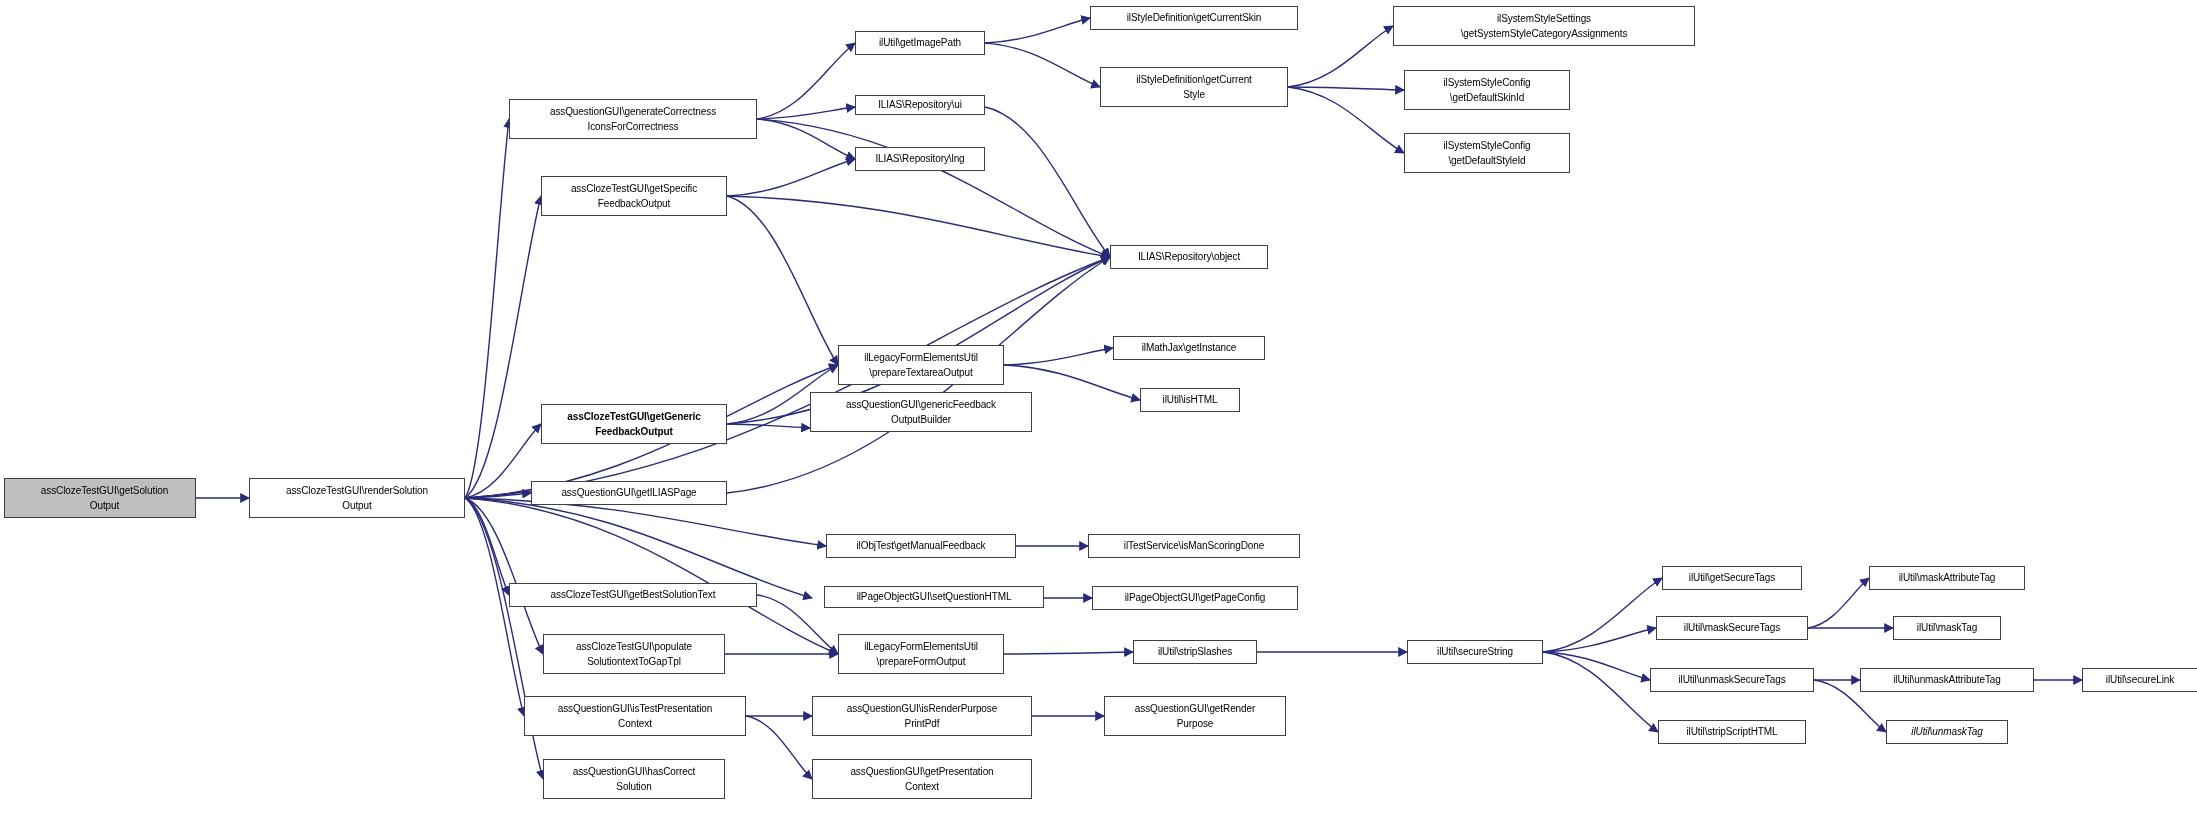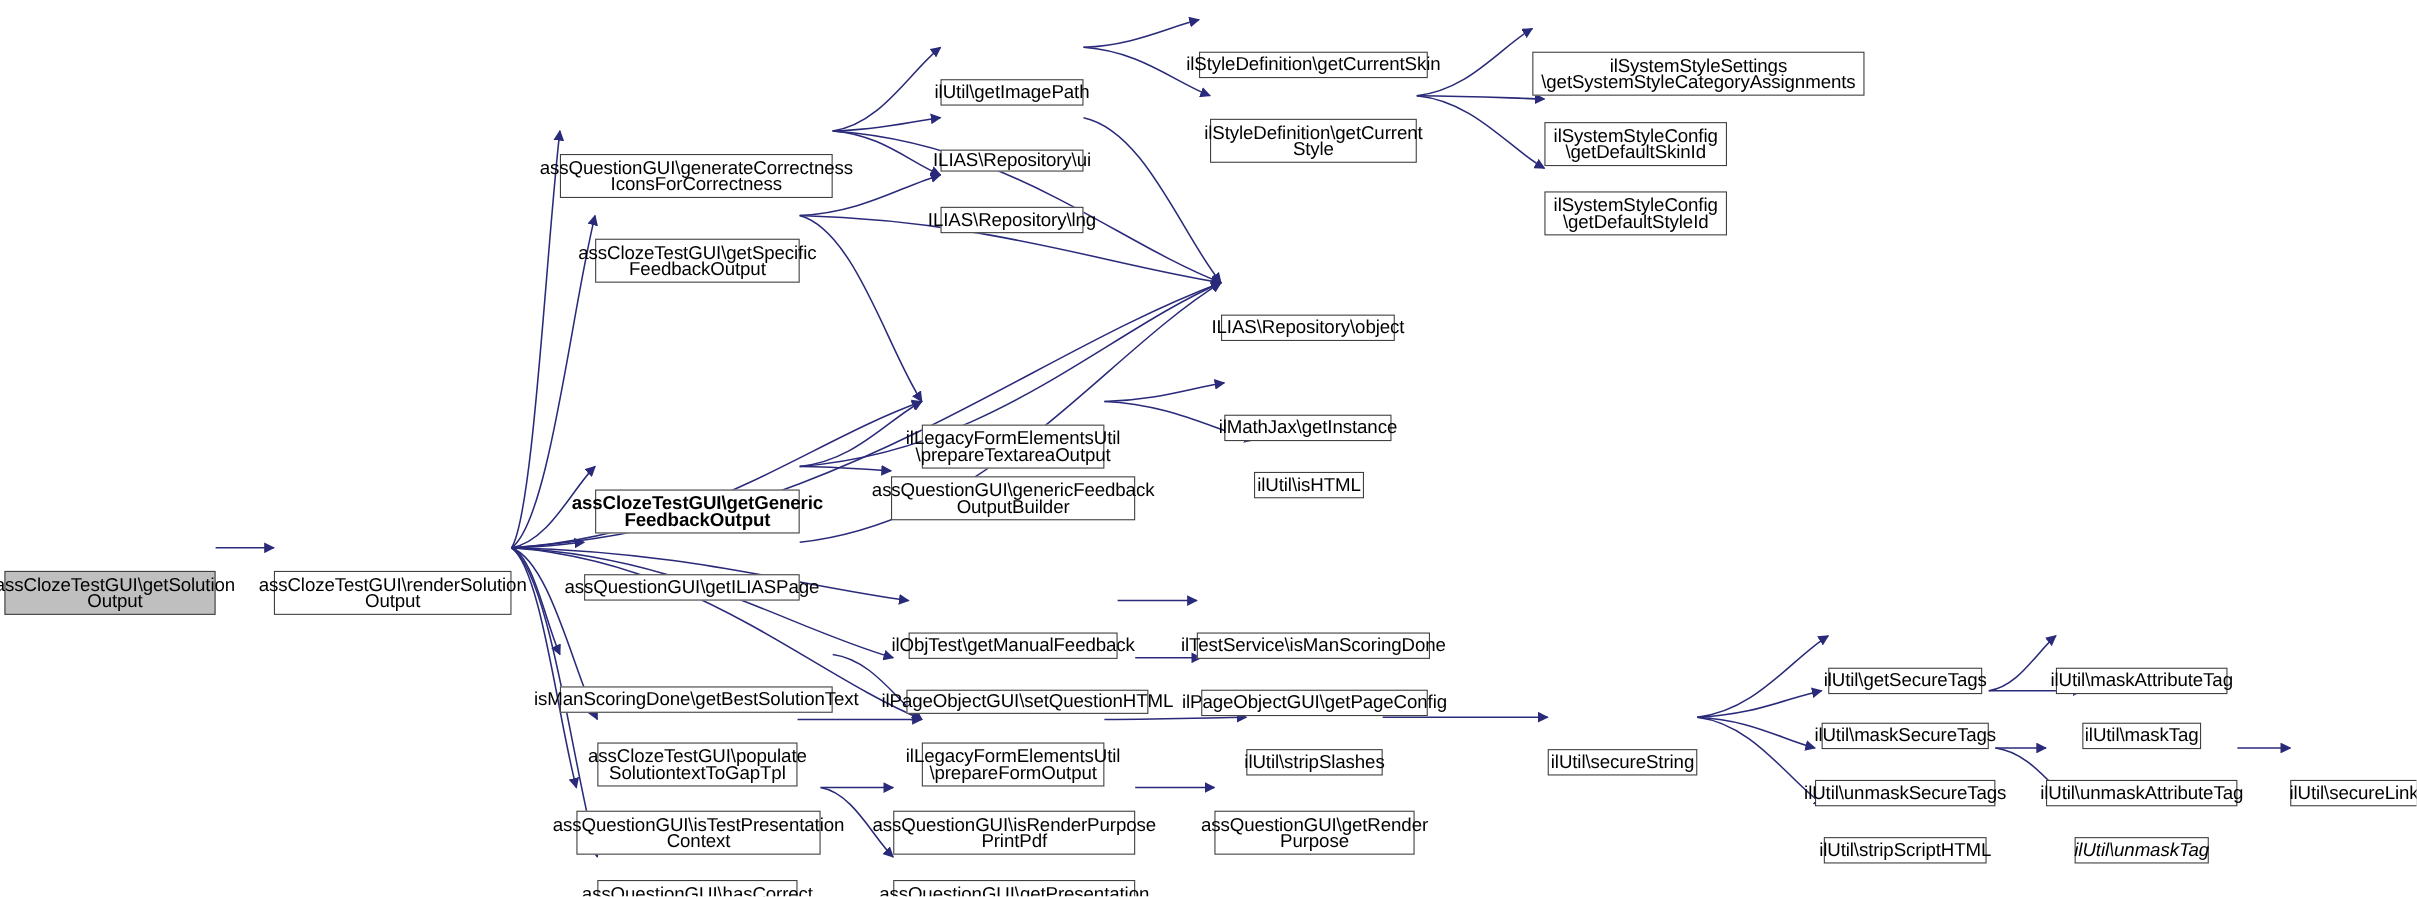--- a/index.html
+++ b/index.html
@@ -9,26 +9,25 @@
   .node{
     position:absolute;
     box-sizing:border-box;
     background:#ffffff;
     border:1px solid #404040;
     display:flex;
     align-items:center;
     justify-content:center;
     text-align:center;
     color:#000000;
-    font-size:17px;
+    font-size:10px;
     line-height:15.5px;
     letter-spacing:-0.1px;
     white-space:pre-line;
     padding:0 3px;
-    margin-top:41px;
   }
   .node.root{background:#bfbfbf;border:1px solid #404040;}
 </style>
 </head>
 <body>
 
 <div id="canvas">
   <svg id="edges" xmlns="http://www.w3.org/2000/svg">
     <defs>
       <marker id="arrow" viewBox="0 0 10 10" refX="9" refY="5" markerWidth="7" markerHeight="7" orient="auto-start-reverse">
@@ -94,21 +93,21 @@
 Output</div>
       <div class="node" style="left: 249px; top: 478px; width: 216px; height: 40px;">assClozeTestGUI\renderSolution
 Output</div>
       <div class="node" style="left: 509px; top: 99px; width: 248px; height: 40px;">assQuestionGUI\generateCorrectness
 IconsForCorrectness</div>
       <div class="node" style="left: 541px; top: 176px; width: 186px; height: 40px;">assClozeTestGUI\getSpecific
 FeedbackOutput</div>
       <div class="node" style="left: 541px; top: 404px; width: 186px; height: 40px; font-weight: bold;">assClozeTestGUI\getGeneric
 FeedbackOutput</div>
       <div class="node" style="left: 531px; top: 481px; width: 196px; height: 24px;">assQuestionGUI\getILIASPage</div>
-      <div class="node" style="left: 509px; top: 583px; width: 248px; height: 24px;">isManScoringDone\getBestSolutionText</div>
+      <div class="node" style="left: 509px; top: 583px; width: 248px; height: 24px;">assClozeTestGUI\getBestSolutionText</div>
       <div class="node" style="left: 543px; top: 634px; width: 182px; height: 40px;">assClozeTestGUI\populate
 SolutiontextToGapTpl</div>
       <div class="node" style="left: 524px; top: 696px; width: 222px; height: 40px;">assQuestionGUI\isTestPresentation
 Context</div>
       <div class="node" style="left: 543px; top: 759px; width: 182px; height: 40px;">assQuestionGUI\hasCorrect
 Solution</div>
       <div class="node" style="left: 855px; top: 31px; width: 130px; height: 24px;">ilUtil\getImagePath</div>
       <div class="node" style="left: 855px; top: 95px; width: 130px; height: 20px;">ILIAS\Repository\ui</div>
       <div class="node" style="left: 855px; top: 147px; width: 130px; height: 24px;">ILIAS\Repository\lng</div>
       <div class="node" style="left: 1110px; top: 245px; width: 158px; height: 24px;">ILIAS\Repository\object</div>

